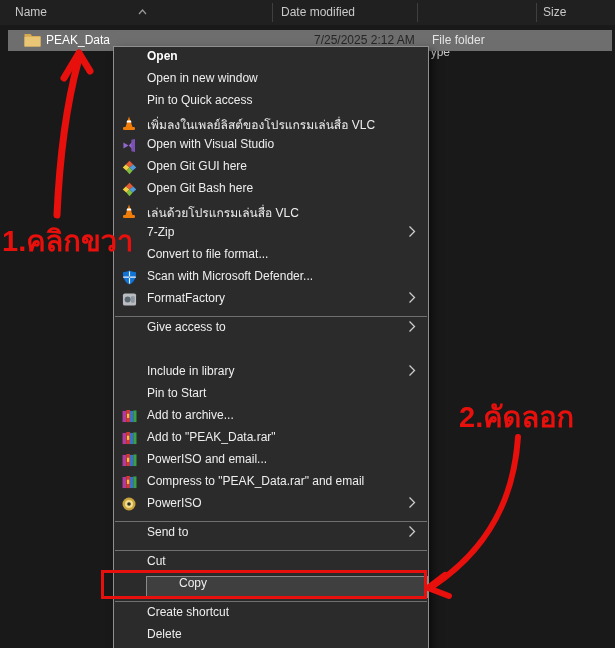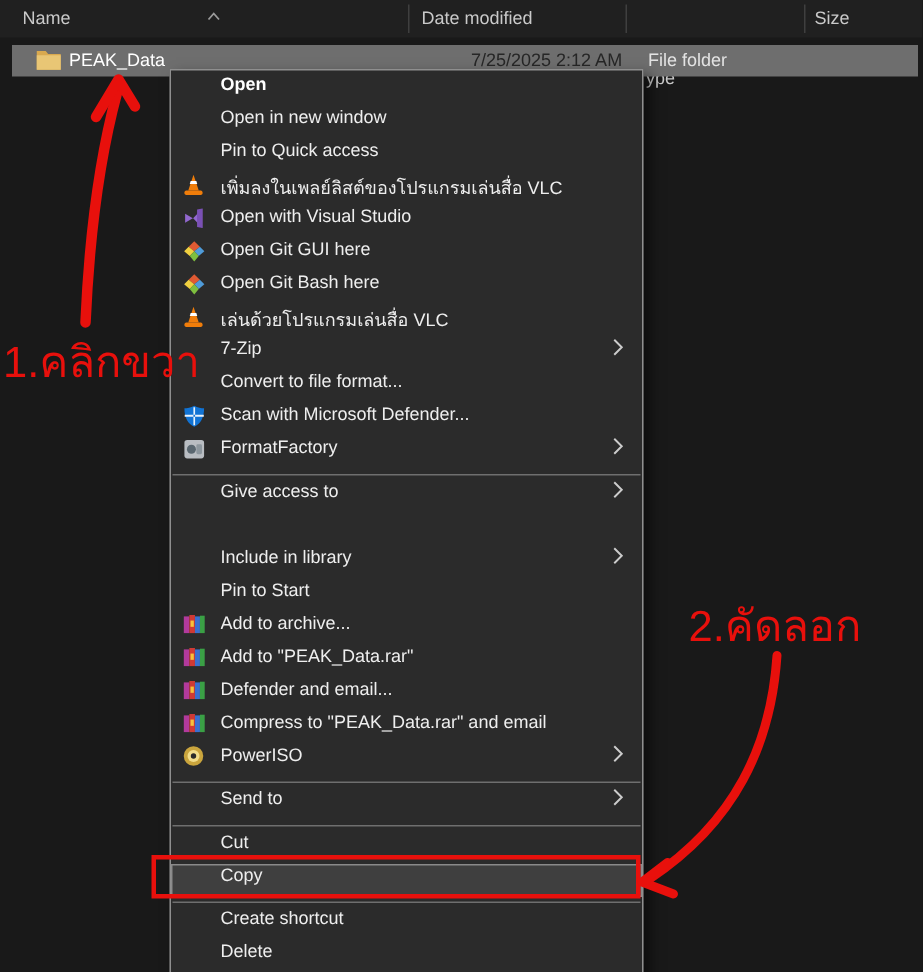--- a/index.html
+++ b/index.html
@@ -29,24 +29,24 @@
     background:#2b2b2b; border:1px solid #8f8f8f;
     padding:2px 0 6px 0;
     box-shadow:4px 4px 8px rgba(0,0,0,.5);
     z-index:10;
   }
   .mi { display:flex; align-items:flex-start; height:22px; padding:0 10px 0 7px; font-size:12px; color:#eeeeee; cursor:default; }
   .mi .ico { width:16px; height:16px; margin-right:10px; flex:0 0 16px; display:flex; align-items:center; justify-content:center; }
   .mi .lbl { flex:1; white-space:nowrap; overflow:hidden; }
   .mi .sub { width:10px; flex:0 0 10px; display:flex; align-items:center; }
   .mi.bold .lbl { font-weight:bold; color:#ffffff; }
-  .mi.hover { background:#3f3f3f; outline:1px solid #8a8a8a; outline-offset:-1px; }
+  .mi.hover { background:#3f3f3f; outline:1px solid #8a8a8a; outline-offset:-1px;margin-left:32px; }
   .sep { height:1px; background:#6f6f6f; margin:3px 1px; }
   
-  .ann { position:absolute; font-weight:normal; font-size:29px; z-index:60; white-space:nowrap; letter-spacing:0; }
+  .ann { position:absolute; font-weight:bold; font-size:29px; z-index:60; white-space:nowrap; letter-spacing:0; }
   .ann1 { left:2px; top:218px; }
   .ann2 { left:459px; top:394px; }
   .copybox { position:absolute; left:101px; top:570px; width:326px; height:29px; border:3px solid #e8100c; z-index:40; }
   .arrows { position:absolute; left:0; top:0; width:615px; height:648px; z-index:50; pointer-events:none; }
 </style>
 </head>
 <body>
 
 <div class="hdr">
   <span class="col col-name">Name</span>
@@ -247,21 +247,21 @@
   <div class="mi">
     <span class="ico">
       <svg width="15" height="13" viewBox="0 0 16 14">
         <rect x="0.5" y="1" width="4" height="12" fill="#b23a9c"></rect>
         <rect x="4.5" y="0" width="4" height="13" fill="#d03a35"></rect>
         <rect x="8.5" y="1" width="3.6" height="12" fill="#3a6fd0"></rect>
         <rect x="12.1" y="0.5" width="3.4" height="12.5" fill="#3aa045"></rect>
         <rect x="5.3" y="4" width="2.4" height="4.5" fill="#f5c23c"></rect>
       </svg>
     </span>
-    <span class="lbl">Defender and email...</span>
+    <span class="lbl">PowerISO and email...</span>
       <span class="sub"></span>
   </div>
   <div class="mi">
     <span class="ico">
       <svg width="15" height="13" viewBox="0 0 16 14">
         <rect x="0.5" y="1" width="4" height="12" fill="#b23a9c"></rect>
         <rect x="4.5" y="0" width="4" height="13" fill="#d03a35"></rect>
         <rect x="8.5" y="1" width="3.6" height="12" fill="#3a6fd0"></rect>
         <rect x="12.1" y="0.5" width="3.4" height="12.5" fill="#3aa045"></rect>
         <rect x="5.3" y="4" width="2.4" height="4.5" fill="#f5c23c"></rect>

